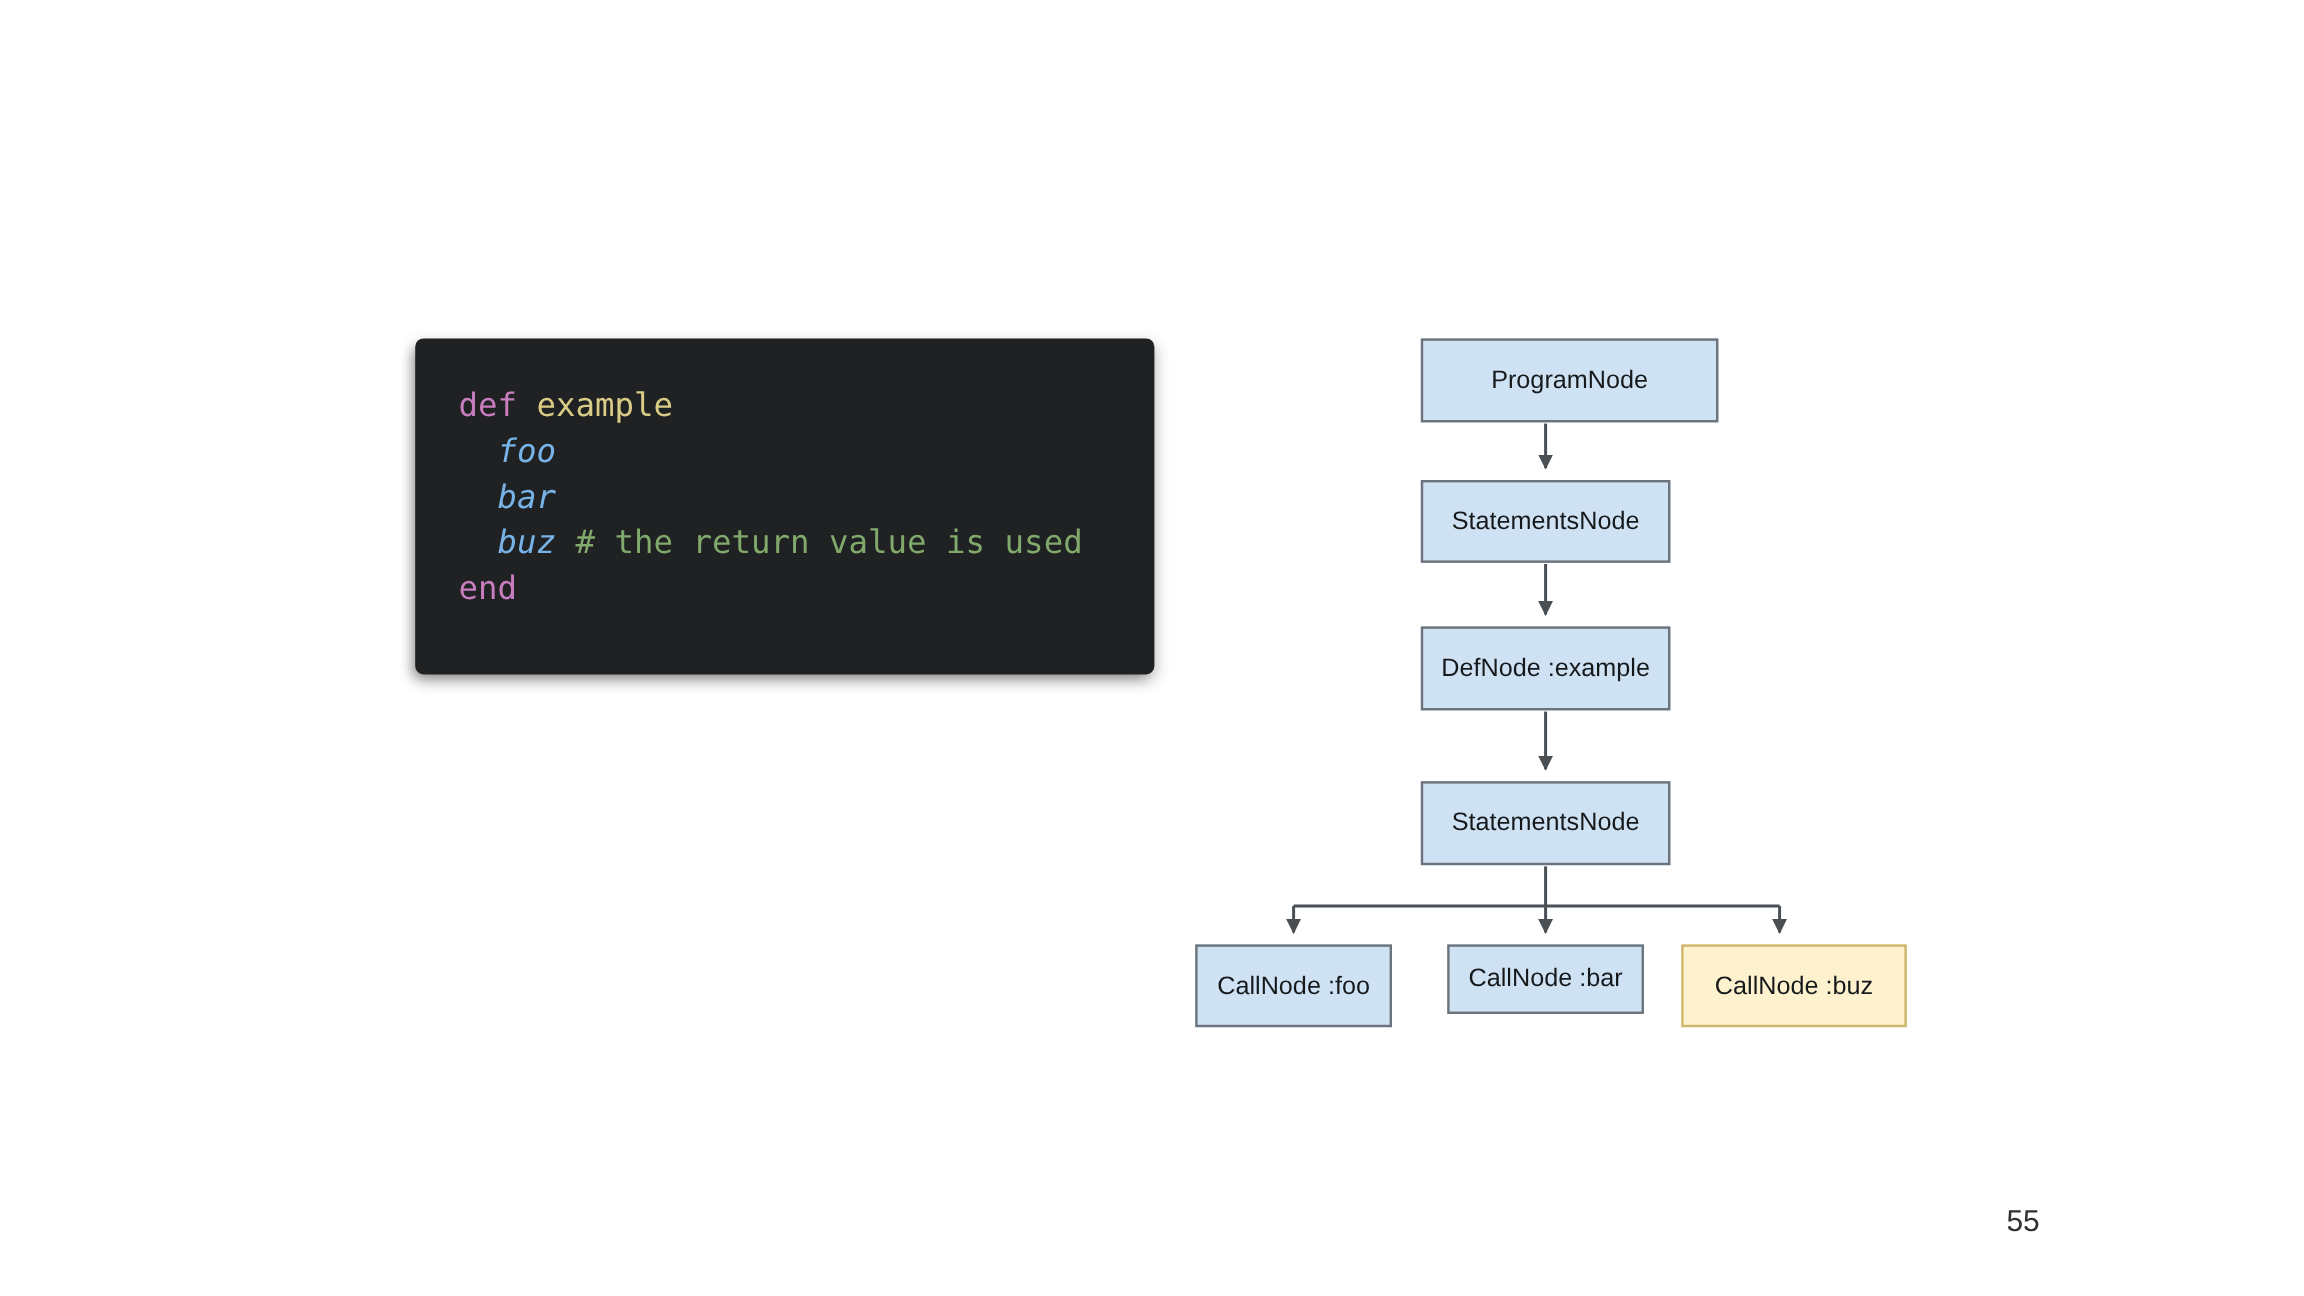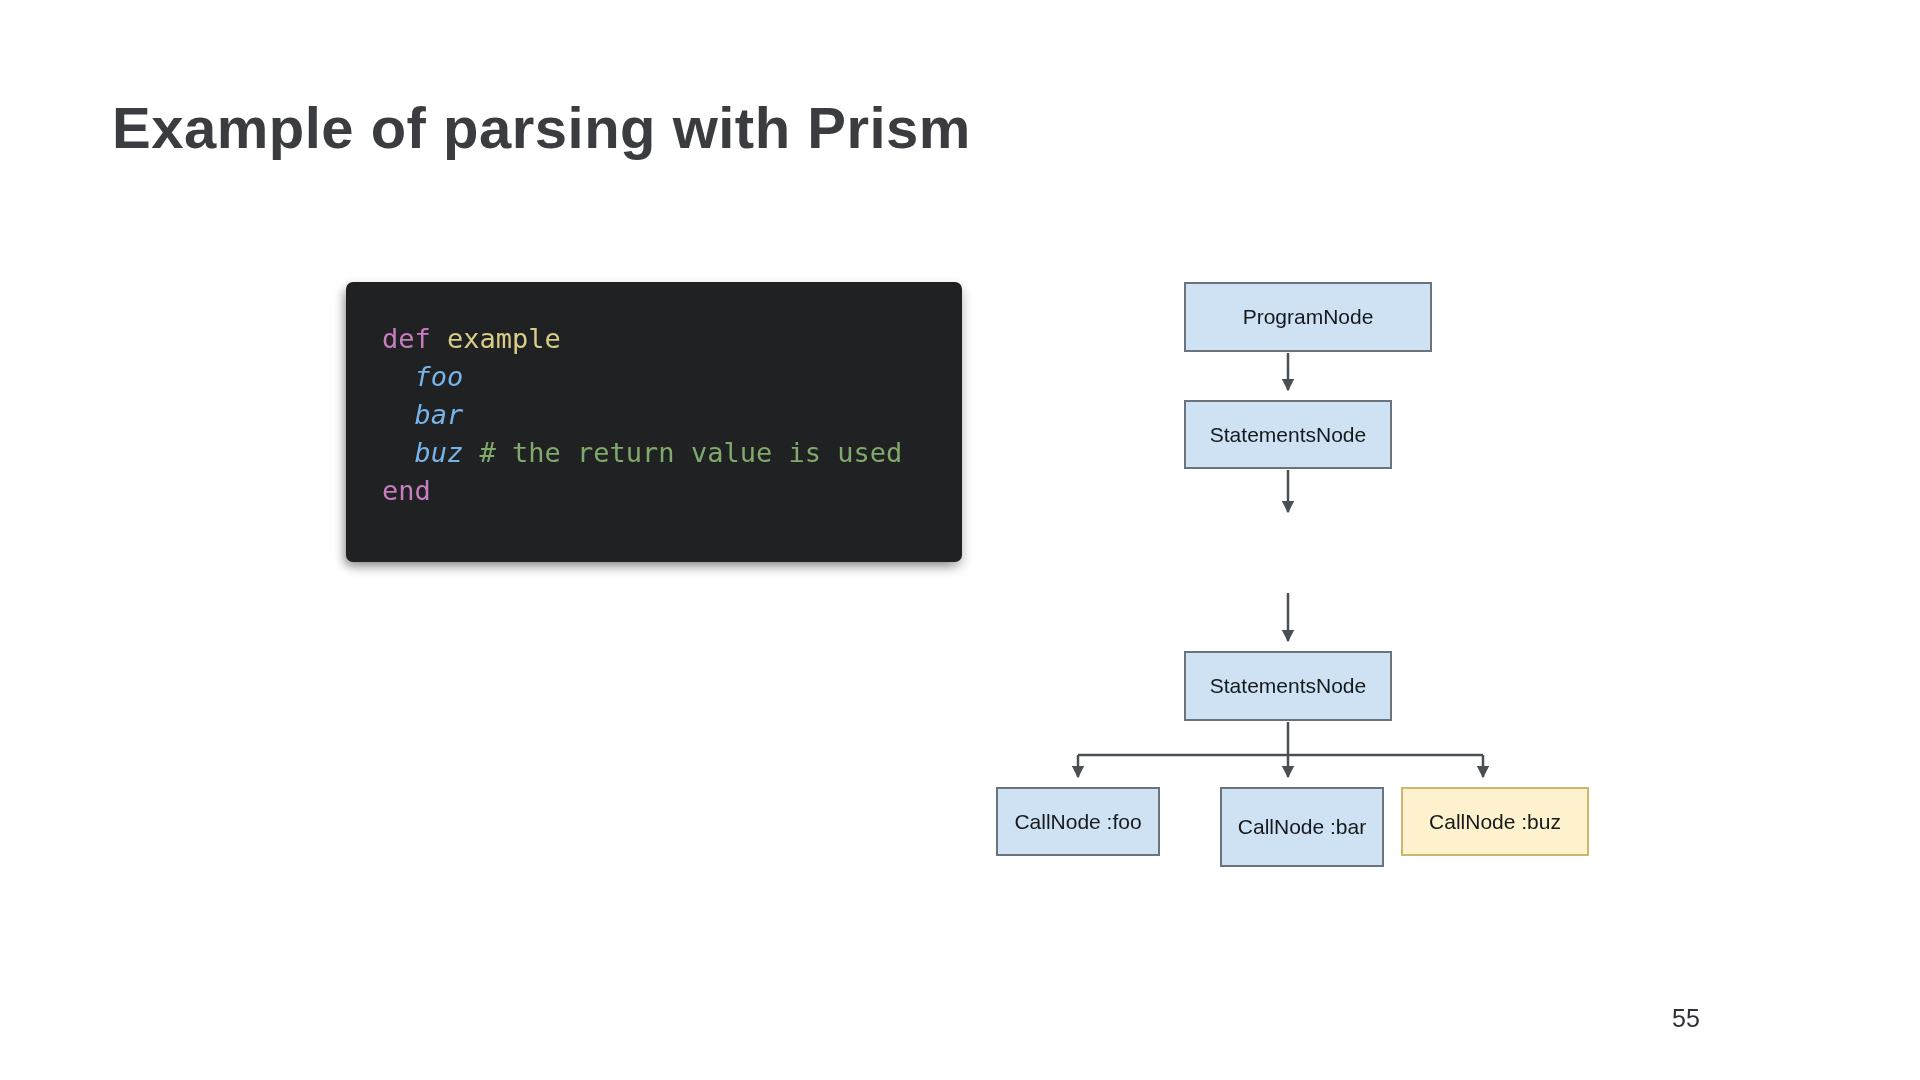--- a/index.html
+++ b/index.html
@@ -77,38 +77,37 @@
   }
   .tree-node.yellow {
     background: var(--yellow-fill, #fdf2cd);
     border-color: var(--yellow-border, #cdb66d);
   }
   .n-program          { left: 1184px; top: 282px; width: 248px; height: 70px; }
   .n-statements-outer { left: 1184px; top: 400px; width: 208px; height: 69px; }
   .n-def              { left: 1184px; top: 522px; width: 208px; height: 70px; }
   .n-statements-inner { left: 1184px; top: 651px; width: 208px; height: 70px; }
   .n-foo              { left: 996px;  top: 787px; width: 164px; height: 69px; }
-  .n-bar              { left: 1206px; top: 787px; width: 164px; height: 80px; margin-left: 14px; }
+  .n-bar              { left: 1206px; top: 787px; width: 164px; height: 58px; }
   .n-buz              { left: 1401px; top: 787px; width: 188px; height: 69px; }
 
   
   .page-number {
     position: absolute;
     left: 1672px;
     top: 1004px;
     font-size: 25px;
     color: #303135;
   }
 </style>
 </head>
 <body>
 
 <div class="slide">
 
-  <h1 class="slide-title">Example of parsing with Prism</h1>
 
   <div class="code-block">
     <div class="code-content"><div class="code-line"><span class="tok-kw">def</span><span class="tok-pl"> </span><span class="tok-meth">example</span></div><div class="code-line"><span class="tok-pl">  </span><span class="tok-call">foo</span></div><div class="code-line"><span class="tok-pl">  </span><span class="tok-call">bar</span></div><div class="code-line"><span class="tok-pl">  </span><span class="tok-call">buz</span><span class="tok-pl"> </span><span class="tok-comment"># the return value is used</span></div><div class="code-line"><span class="tok-kw">end</span></div></div>
   </div>
 
   <svg class="tree-svg" viewBox="0 0 1920 1080" xmlns="http://www.w3.org/2000/svg">
     <defs>
       <marker id="ah" viewBox="0 0 10 10" refX="9" refY="5" markerWidth="5" markerHeight="5" orient="auto">
         <path class="arrowhead" d="M 0 0 L 10 5 L 0 10 z"></path>
       </marker>
@@ -117,20 +116,21 @@
     <line x1="1288" y1="470" x2="1288" y2="512" marker-end="url(#ah)"></line>
     <line x1="1288" y1="593" x2="1288" y2="641" marker-end="url(#ah)"></line>
     <line x1="1078" y1="755" x2="1483" y2="755"></line>
     <line x1="1078" y1="755" x2="1078" y2="777" marker-end="url(#ah)"></line>
     <line x1="1288" y1="722" x2="1288" y2="777" marker-end="url(#ah)"></line>
     <line x1="1483" y1="755" x2="1483" y2="777" marker-end="url(#ah)"></line>
   </svg>
 
   <div class="tree-node n-program">ProgramNode</div>
   <div class="tree-node n-statements-outer">StatementsNode</div>
+  <div class="tree-node n-def">DefNode :example</div>
   <div class="tree-node n-statements-inner">StatementsNode</div>
   <div class="tree-node n-foo">CallNode :foo</div>
   <div class="tree-node n-bar">CallNode :bar</div>
   <div class="tree-node n-buz yellow">CallNode :buz</div>
 
   <div class="page-number">55</div>
 
 </div>
 
 </body></html>

